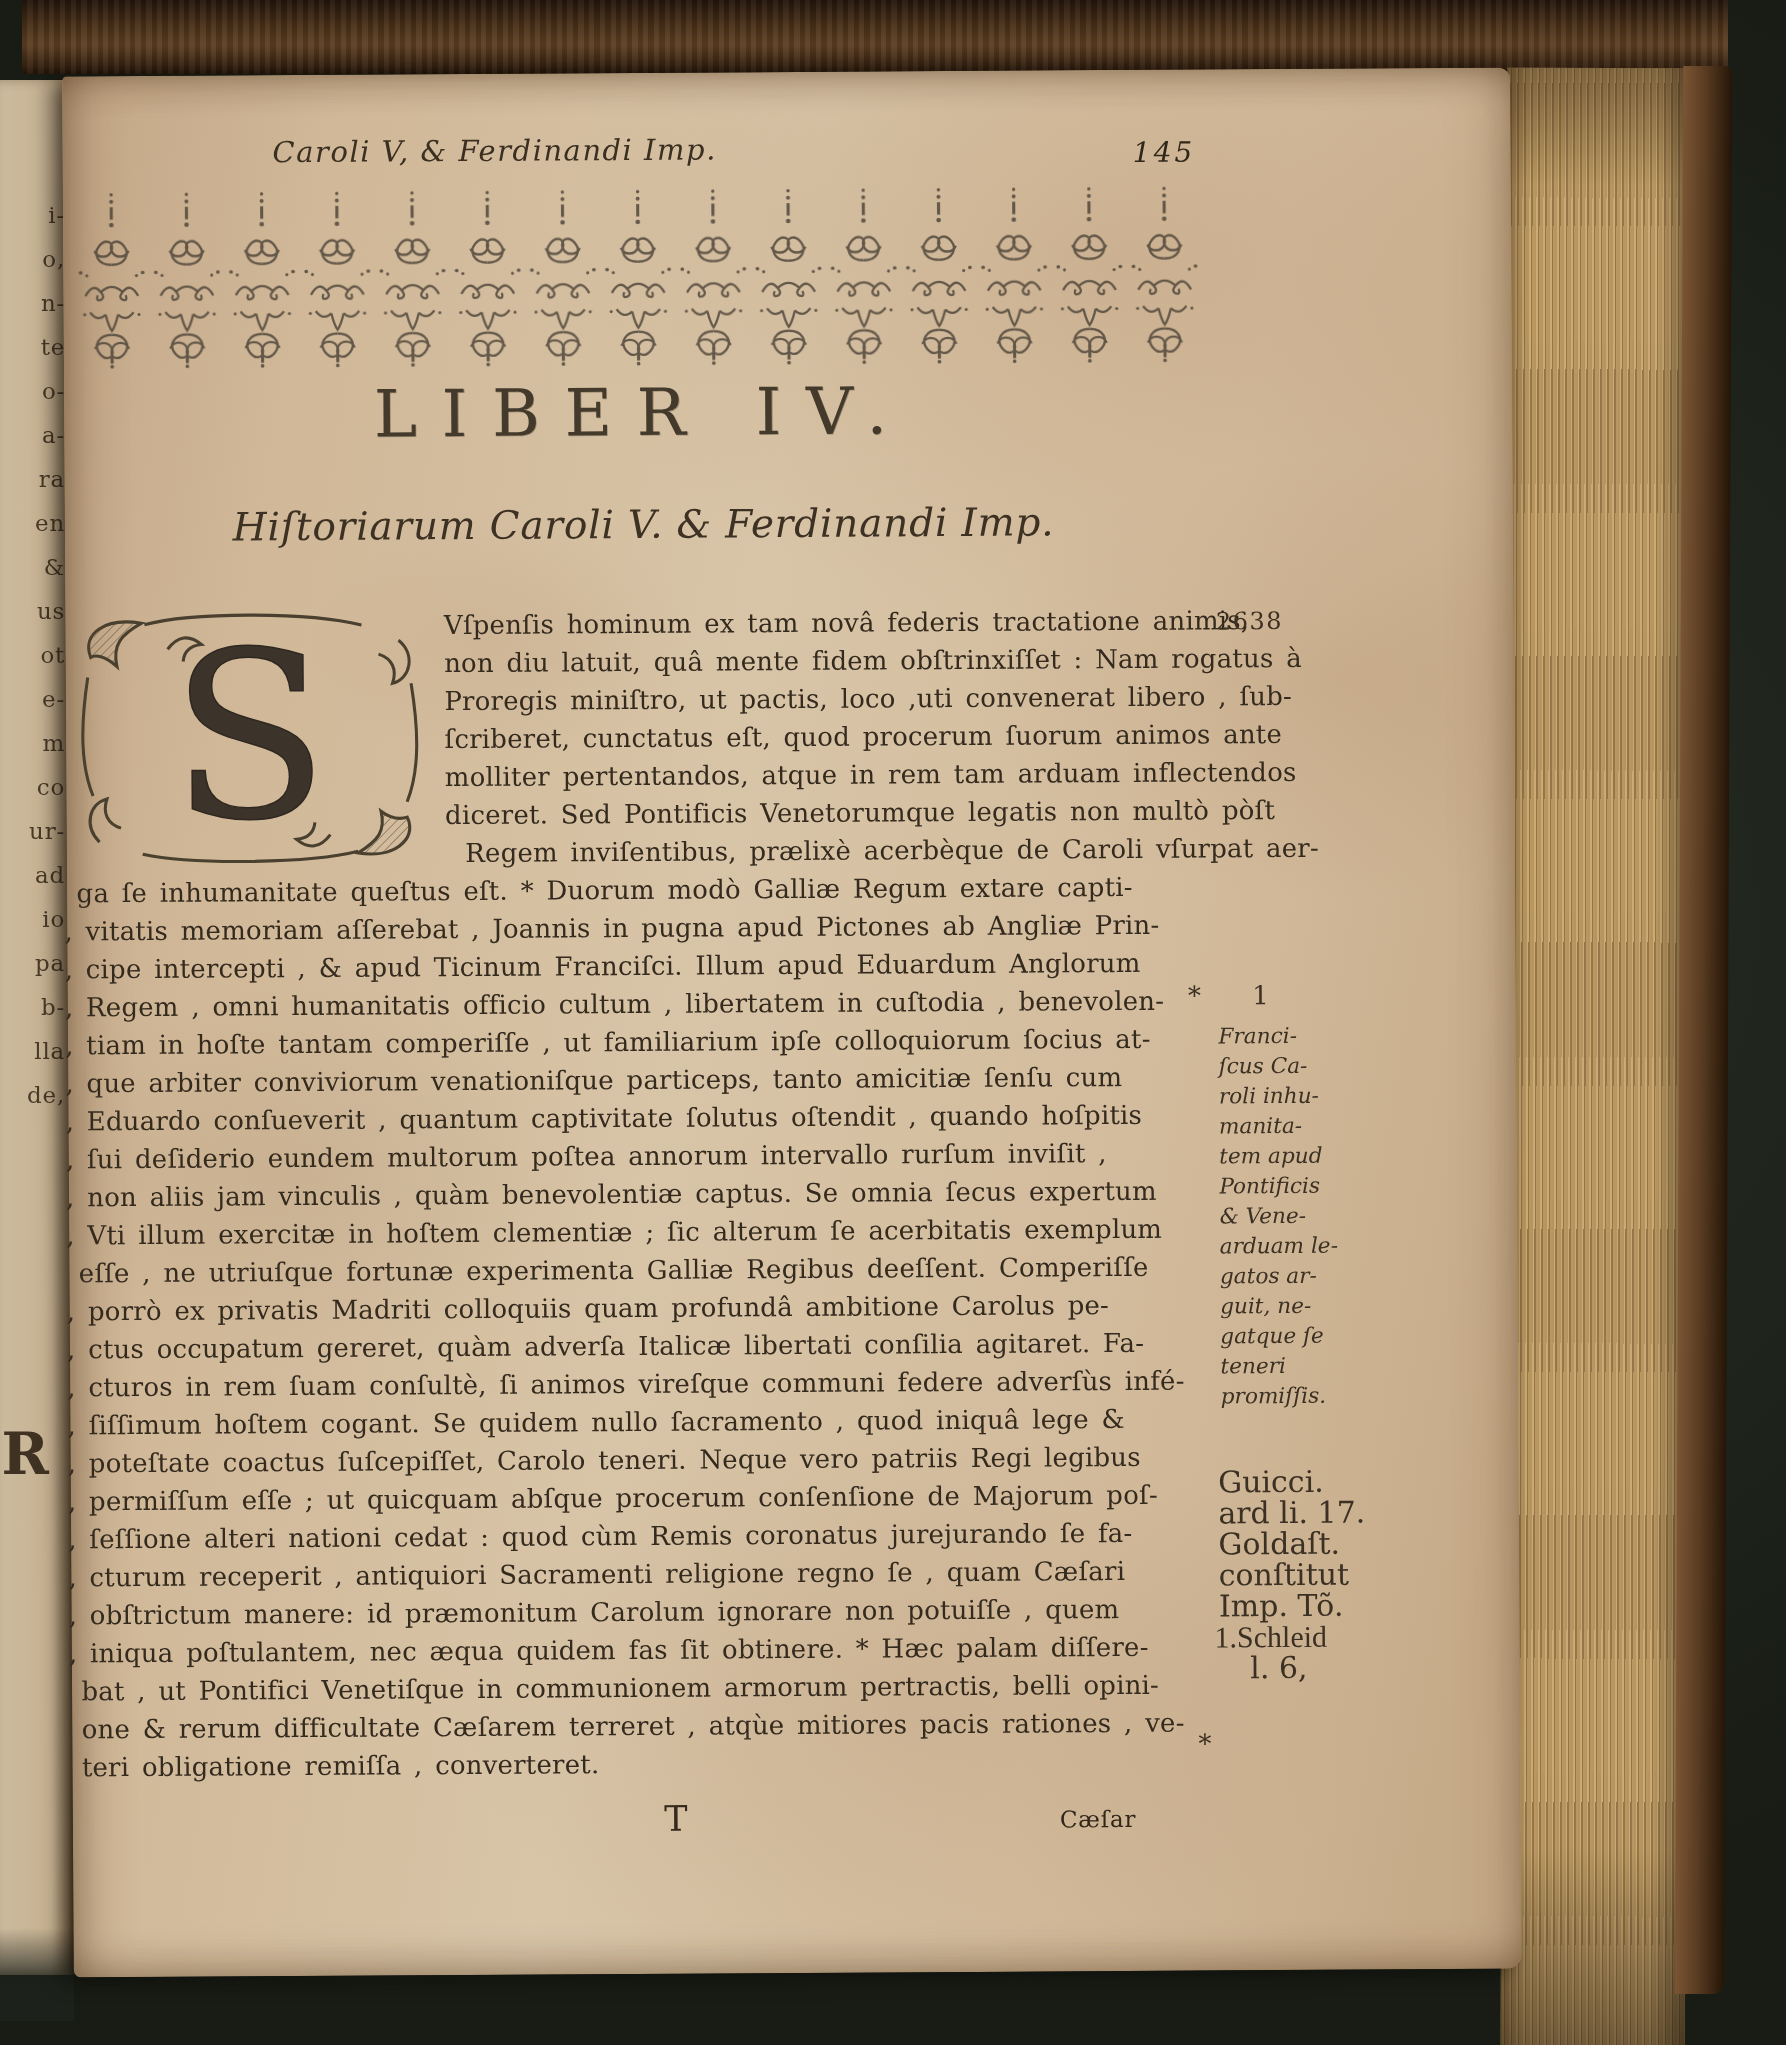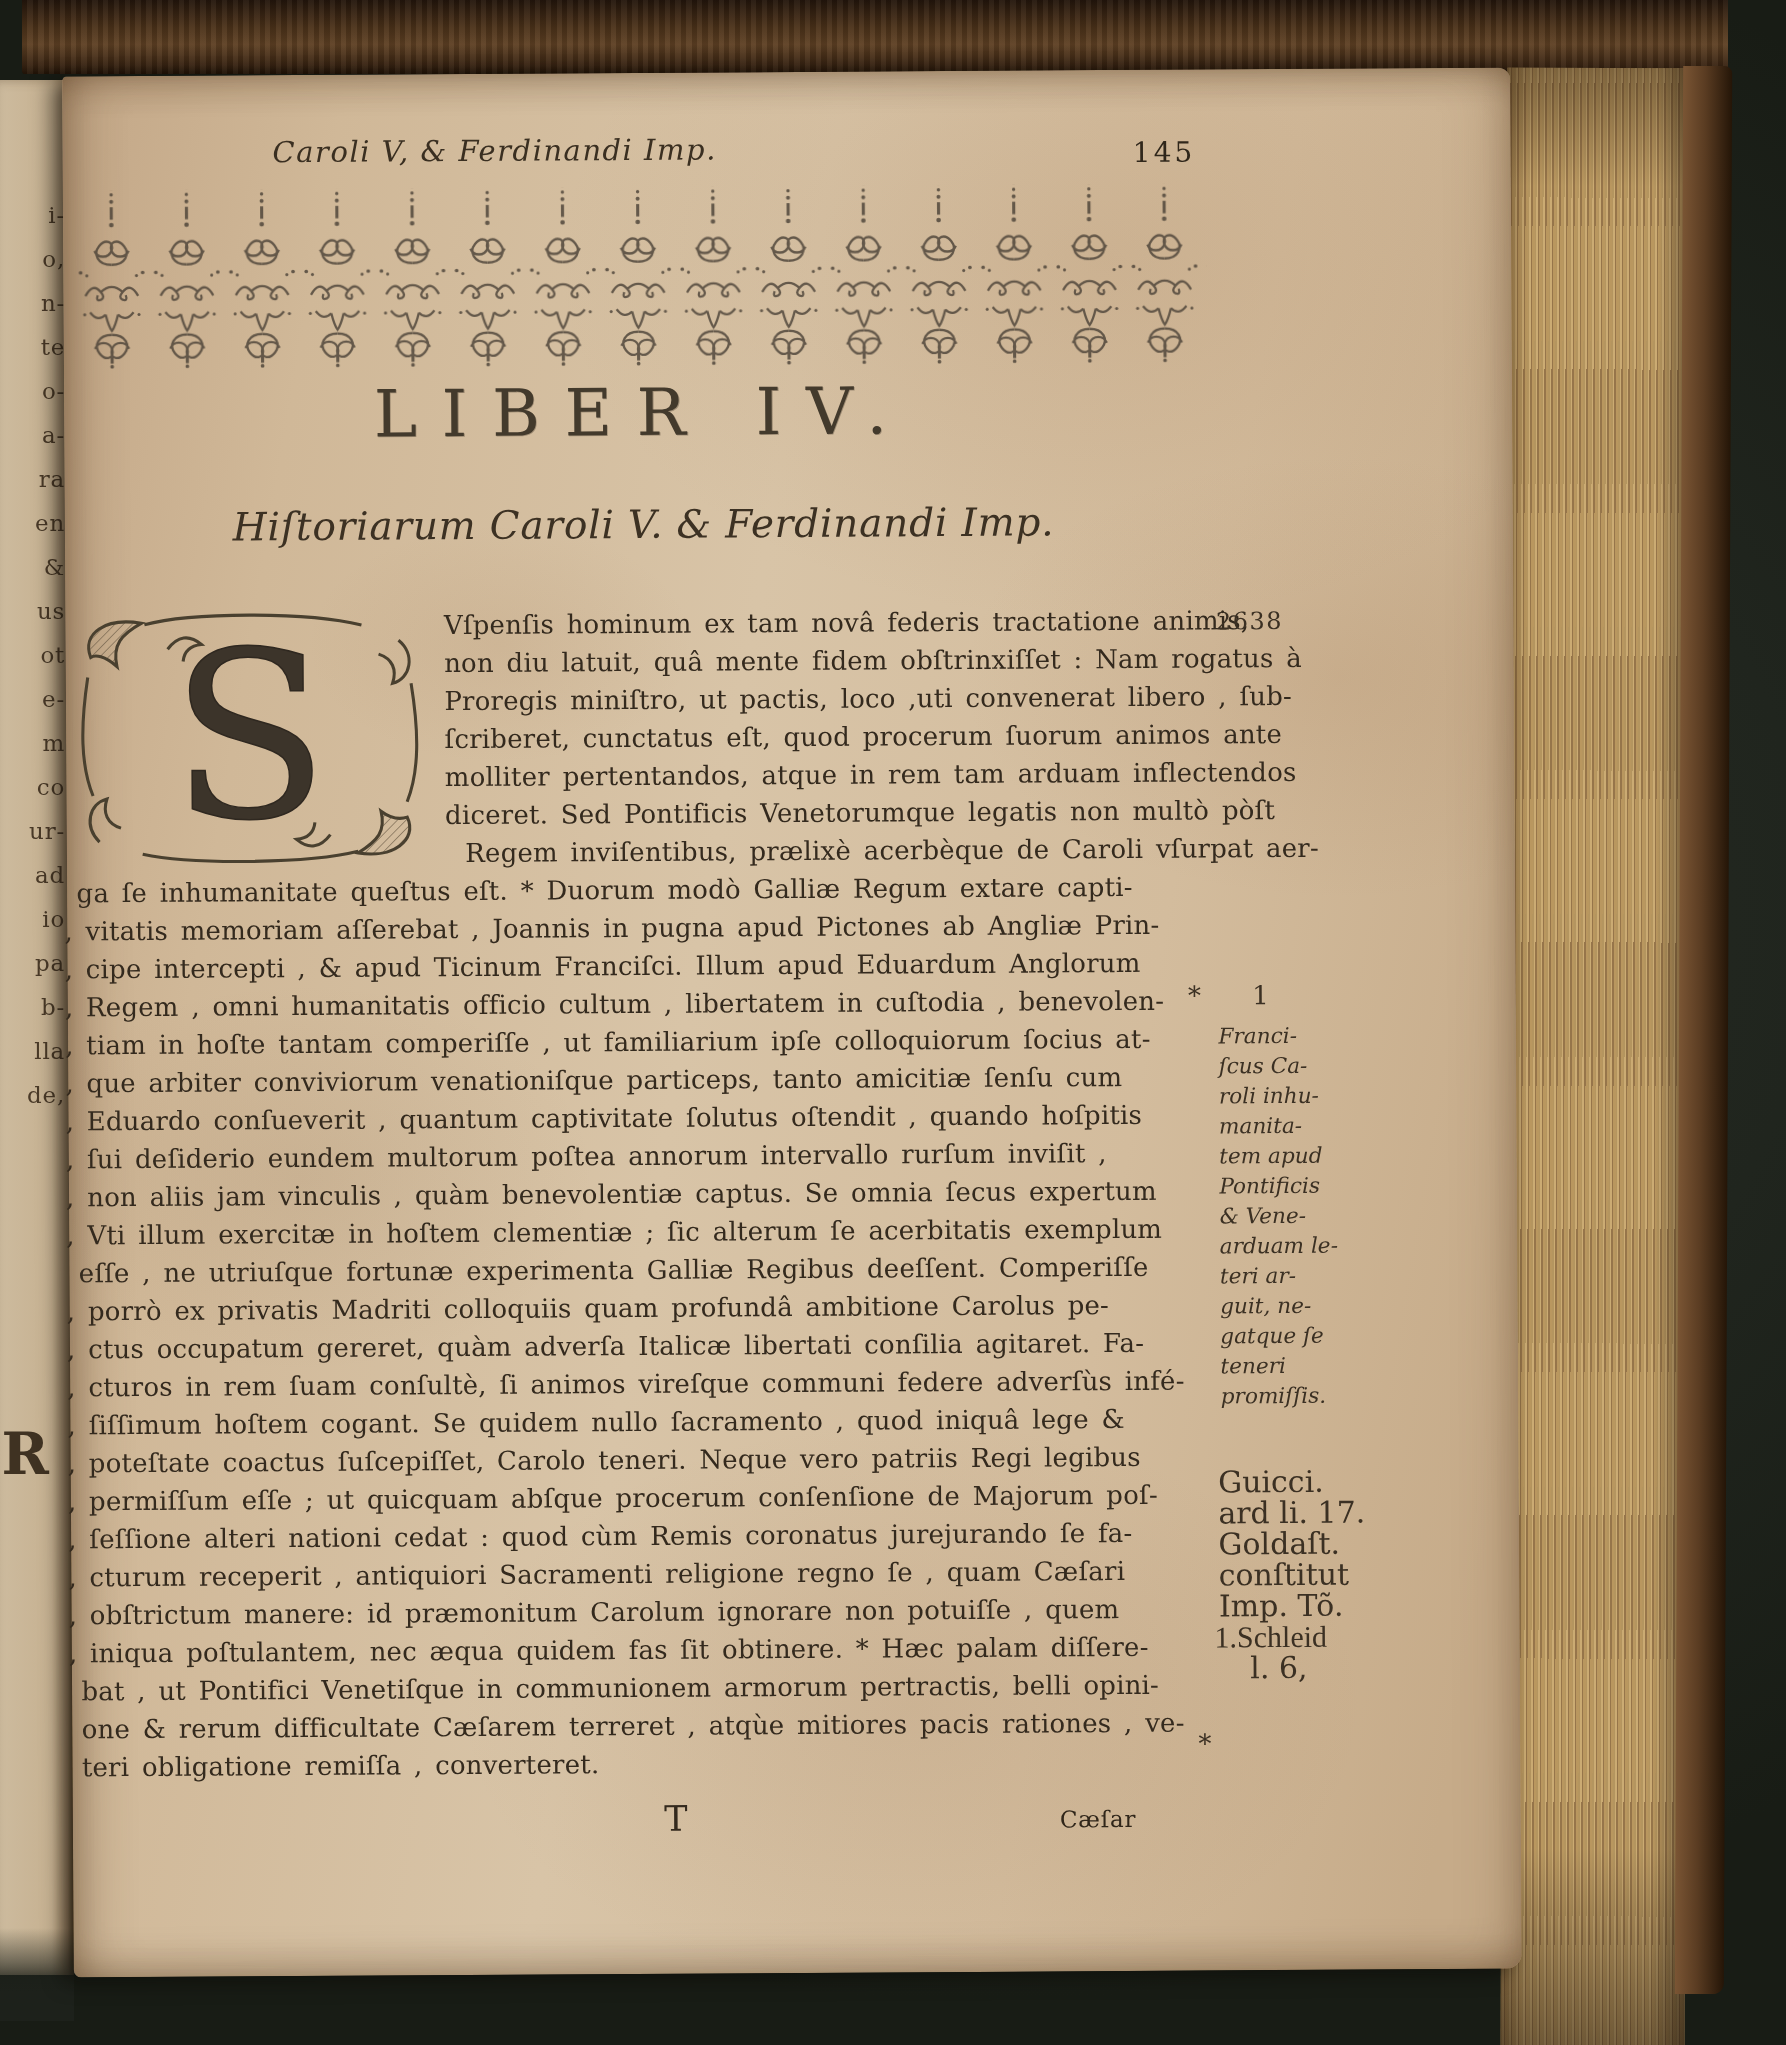--- a/index.html
+++ b/index.html
@@ -46,21 +46,21 @@
                inset -31px 0 62px -31px rgba(90,60,30,.40),
                inset 0 20px 39px -21.6px rgba(70,45,20,.45),
                inset 0 -23px 46px -23px rgba(70,45,20,.40),
                -10.8px 4.6px 20px rgba(10,8,4,.55);
     color:#342a1e;}
 
   
   .running-title{position:absolute;left:0;top:60px;width:864px;text-align:center;
     font-style:italic;font-size:29px;letter-spacing:1.5px;color:#3a2f21;}
   .page-number{position:absolute;left:1070px;top:66px;width:85px;font-size:28px;
-    letter-spacing:3.1px;color:#30271b;}
+    letter-spacing:3.1px;color:#30271b;font-style:italic;}
   .ornament{position:absolute;left:10.8px;top:114px;width:1132px;height:179px;opacity:.92;}
 
   .chapter-title{position:absolute;left:0;top:302px;width:1157px;text-align:center;
     font-size:65px;letter-spacing:.38em;color:#433a2c;
     text-shadow:0.8px 0.8px 0 rgba(60,50,35,.35);}
   .chapter-subtitle{position:absolute;left:0;top:429px;width:1157px;text-align:center;
     font-style:italic;font-size:39px;letter-spacing:0.8px;color:#3c3123;}
 
   .body-block{position:absolute;left:9.3px;top:532px;width:1133px;
     font-size:26px;line-height:38px;word-spacing:4.2px;letter-spacing:0.2px;color:#342a1e;}
@@ -222,21 +222,21 @@
       <div class="m-marker1">* 1</div>
       <div class="m-note1">
           <div class="">Franci-</div>
           <div class="">ſcus Ca-</div>
           <div class="">roli inhu-</div>
           <div class="">manita-</div>
           <div class="">tem apud</div>
           <div class="">Pontificis</div>
           <div class="">&amp; Vene-</div>
           <div class="">arduam le-</div>
-          <div class="">teri ar-</div>
+          <div class="">gatos ar-</div>
           <div class="">guit, ne-</div>
           <div class="">gatque ſe</div>
           <div class="">teneri</div>
           <div class="">promiſſis.</div>
         </div>
       <div class="m-note2">
           <div class="">Guicci.</div>
           <div class="">ard li. 17.</div>
           <div class="">Goldaſt.</div>
           <div class="">conſtitut</div>

